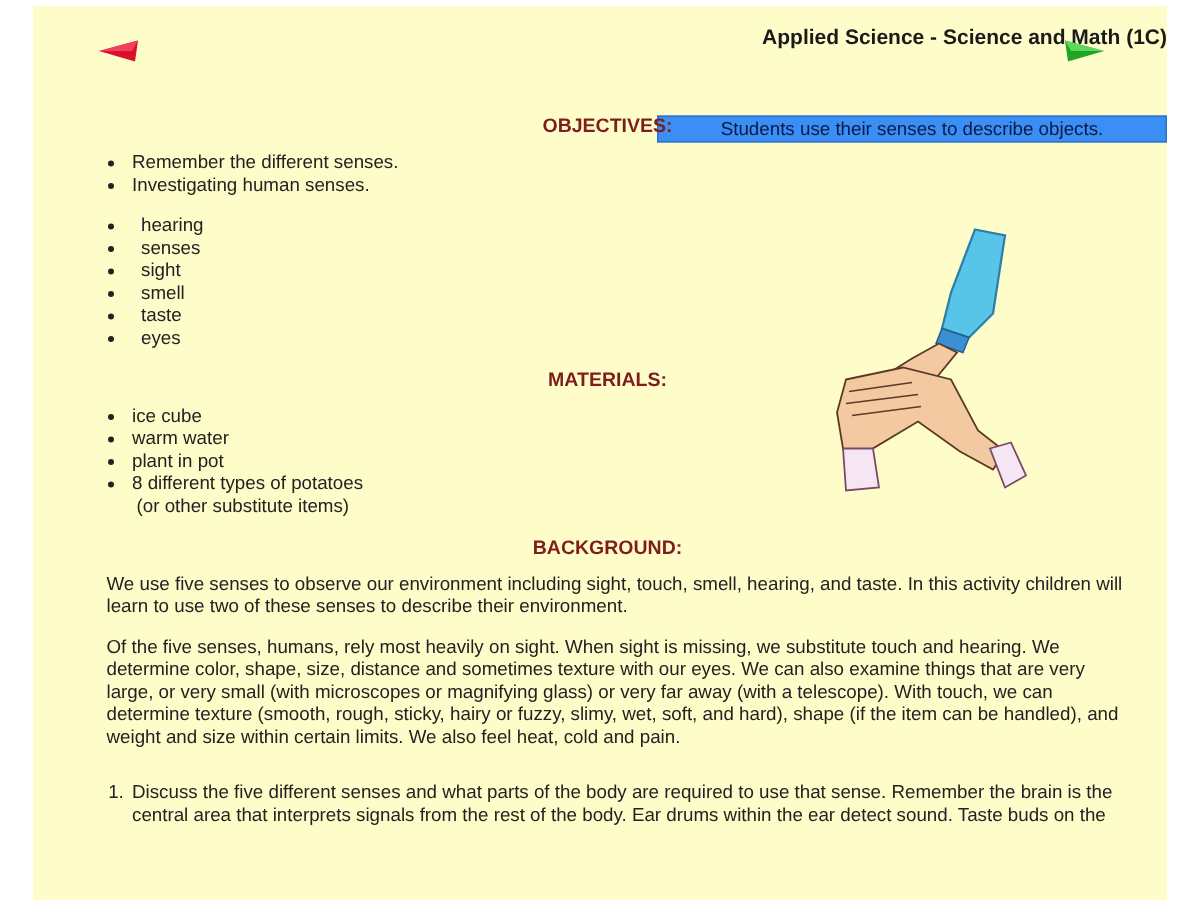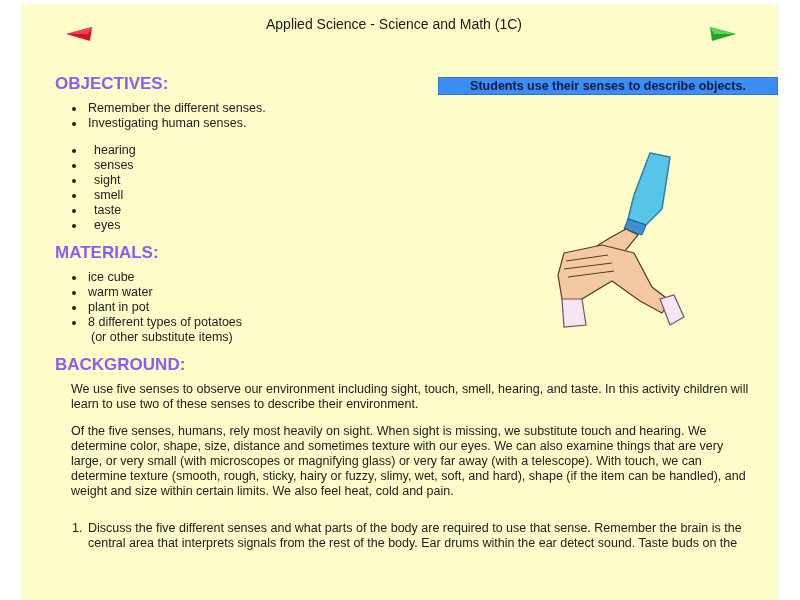--- a/index.html
+++ b/index.html
@@ -5,31 +5,31 @@
   html, body { margin:0; padding:0; background:#ffffff; width:800px; height:600px; overflow:hidden; }
   body { font-family: "Liberation Sans", sans-serif; color:#222; }
   .page {
     position:absolute; left:22px; top:4px; width:756px; height:600px;
     background:#fefdc9; overflow:hidden;
   }
   .nav-arrow { position:absolute; top:22px; width:28px; height:16px; }
   .nav-prev { left:44px; }
   .nav-next { left:686px; }
   .title {
-    position:absolute; left:0; right:12px; top:12px; text-align:center;
-    font-weight:normal; font-size:14px; line-height:17px; color:#1a1a1a;
+    position:absolute; left:0; right:0; top:12px; text-align:right;
+    font-weight:bold; font-size:14px; line-height:17px; color:#1a1a1a;
   }
   .banner {
     position:absolute; left:416px; top:73px; width:340px; height:18px;
     background:#3b8ef3; border:1px solid #2f72c9; box-sizing:border-box;
-    text-align:center; font-weight:bold; font-size:12.5px; line-height:16px; color:#0c1a4a;
+    text-align:center; font-weight:normal; font-size:12.5px; line-height:16px; color:#0c1a4a;
   }
   .illustration { position:absolute; left:520px; top:145px; width:150px; height:190px; }
   .content { position:absolute; left:33px; top:72px; width:700px; font-size:12.5px; line-height:15px; }
-  h3 { margin:0; font-size:17px; font-weight:bold; color:#8b5cf6; }
+  h3 { margin:0; font-size:13px; font-weight:bold; color:#7f1d1d;text-align:center; }
   ul.bul { margin:10px 0 12px 0; padding:0 0 0 31px; list-style:disc; }
   ul.bul li { margin:0; padding-left:2px; }
   ul.vocab li { padding-left:8px; }
   .sub { display:block; padding-left:3px; }
   p { margin:10px 0 12px 16px; line-height:15px; }
   ol { margin:22px 0 0 0; padding-left:31px; }
   ol li { padding-left:2px; }
 </style>
 </head>
 <body>

